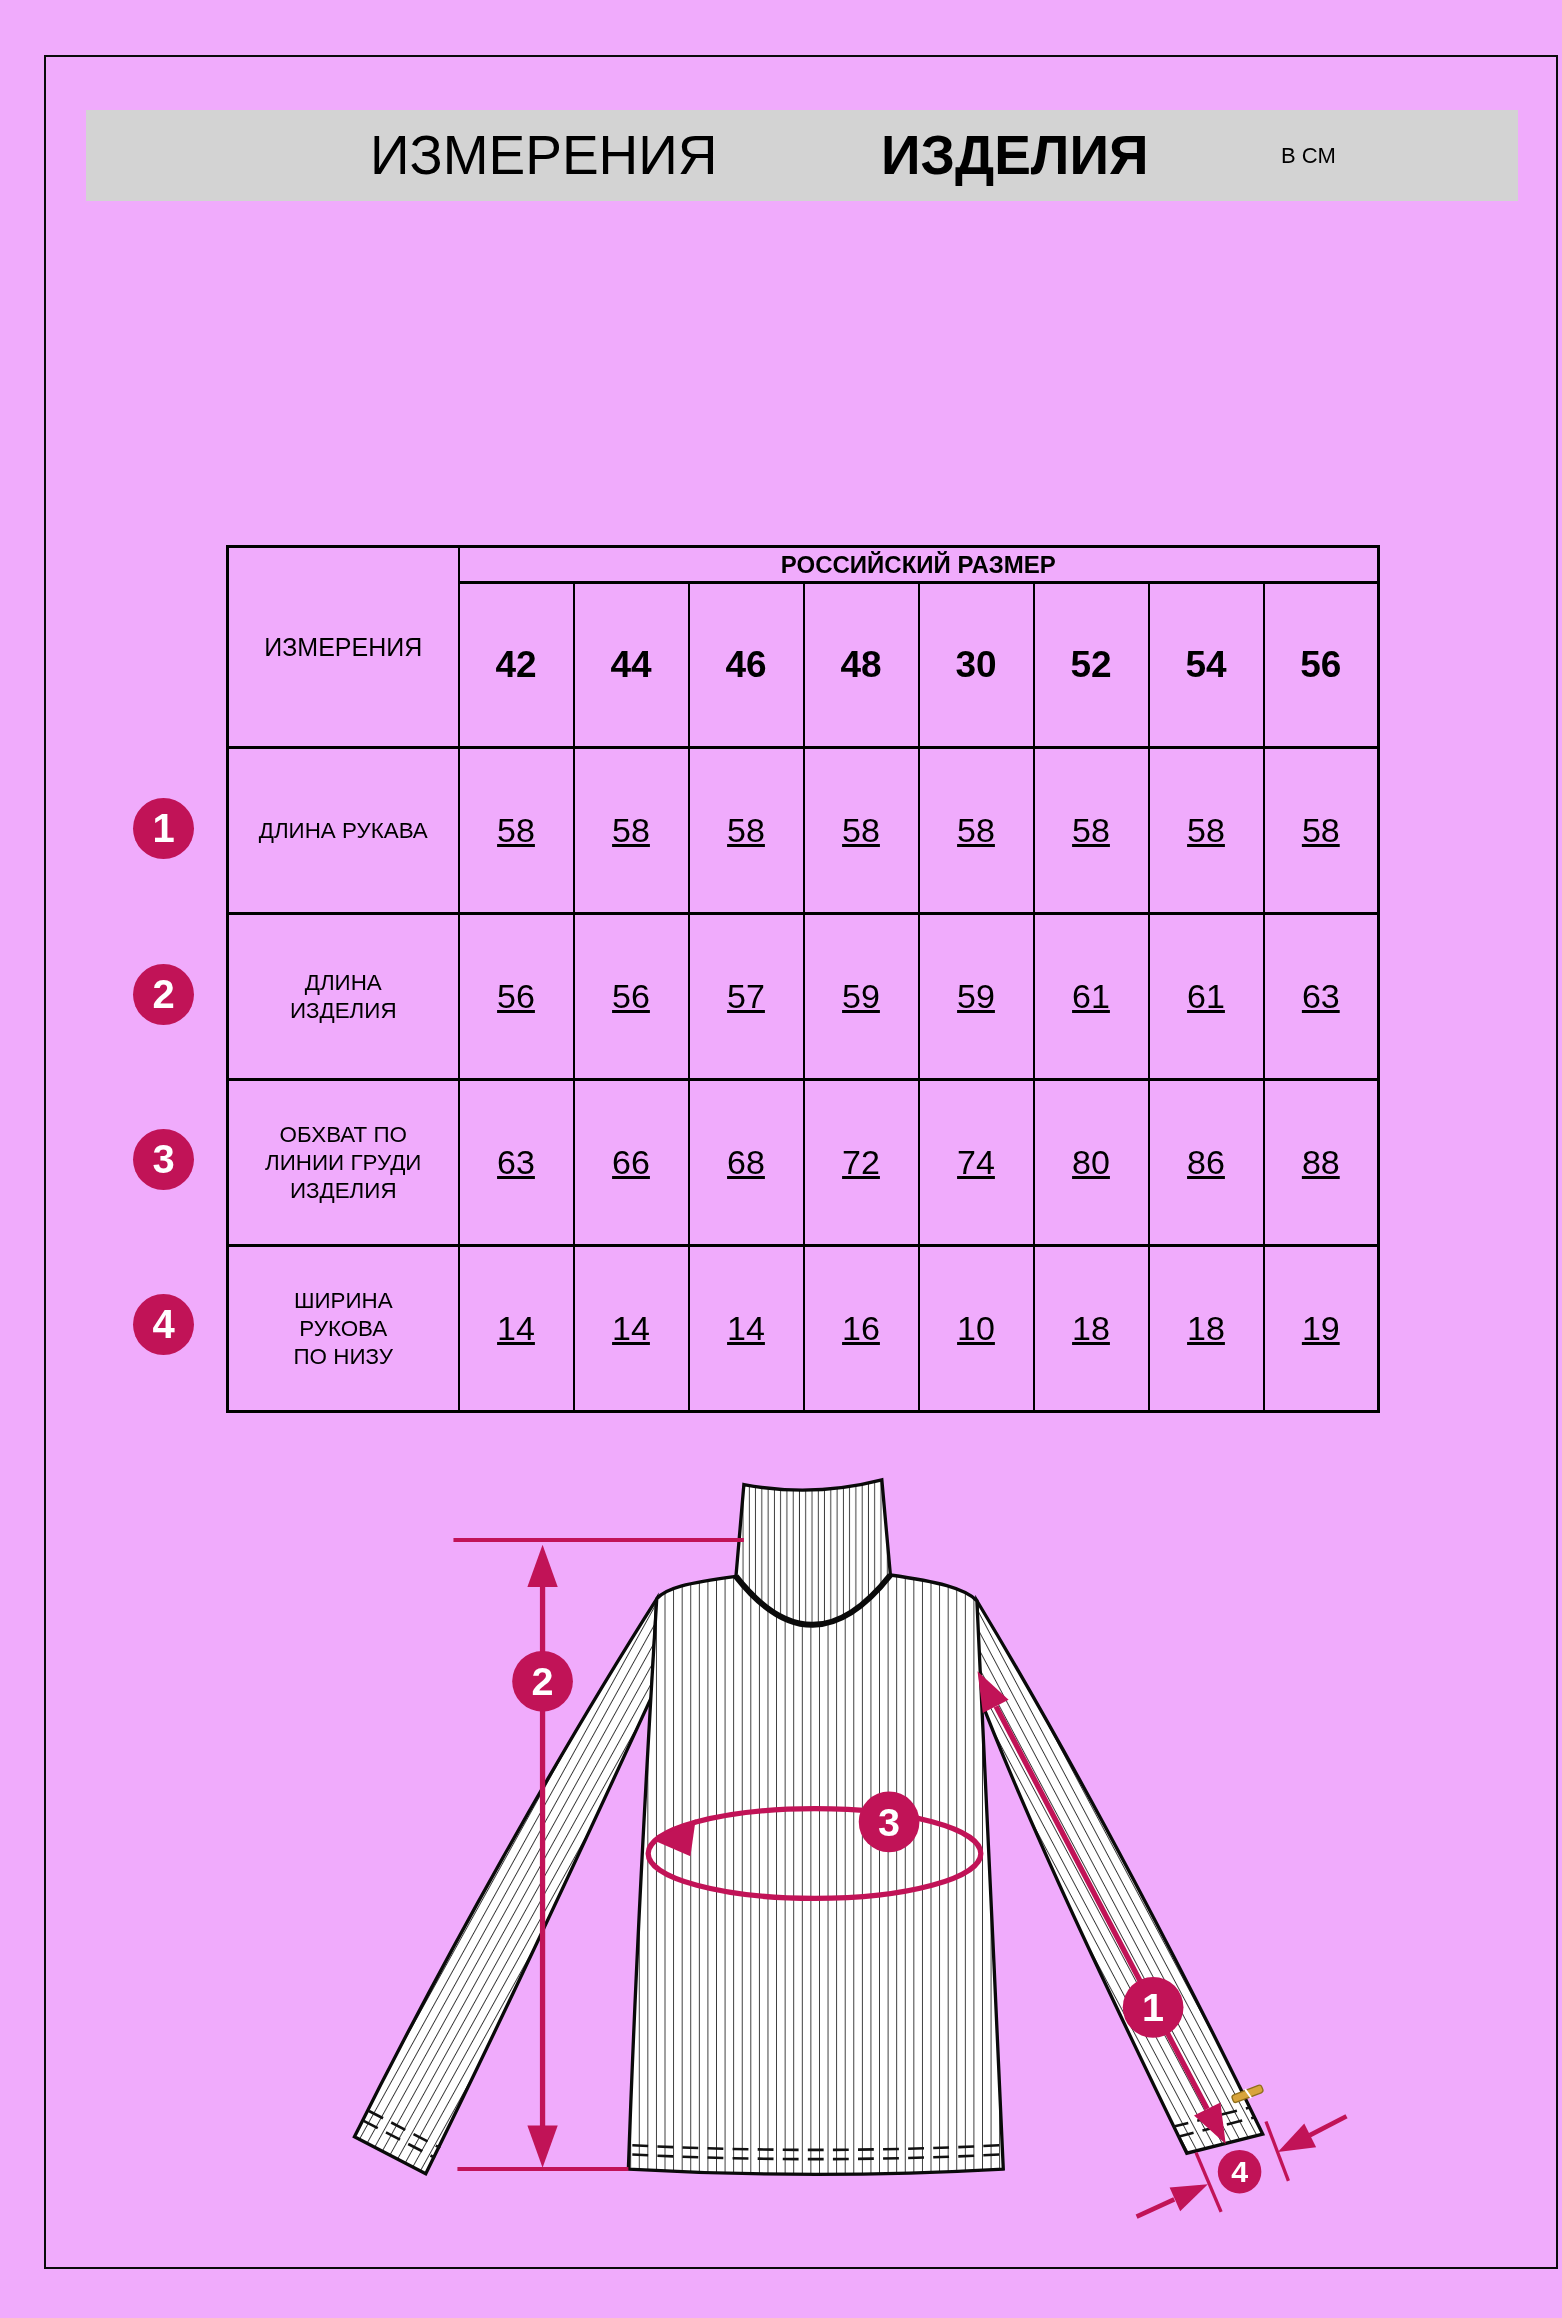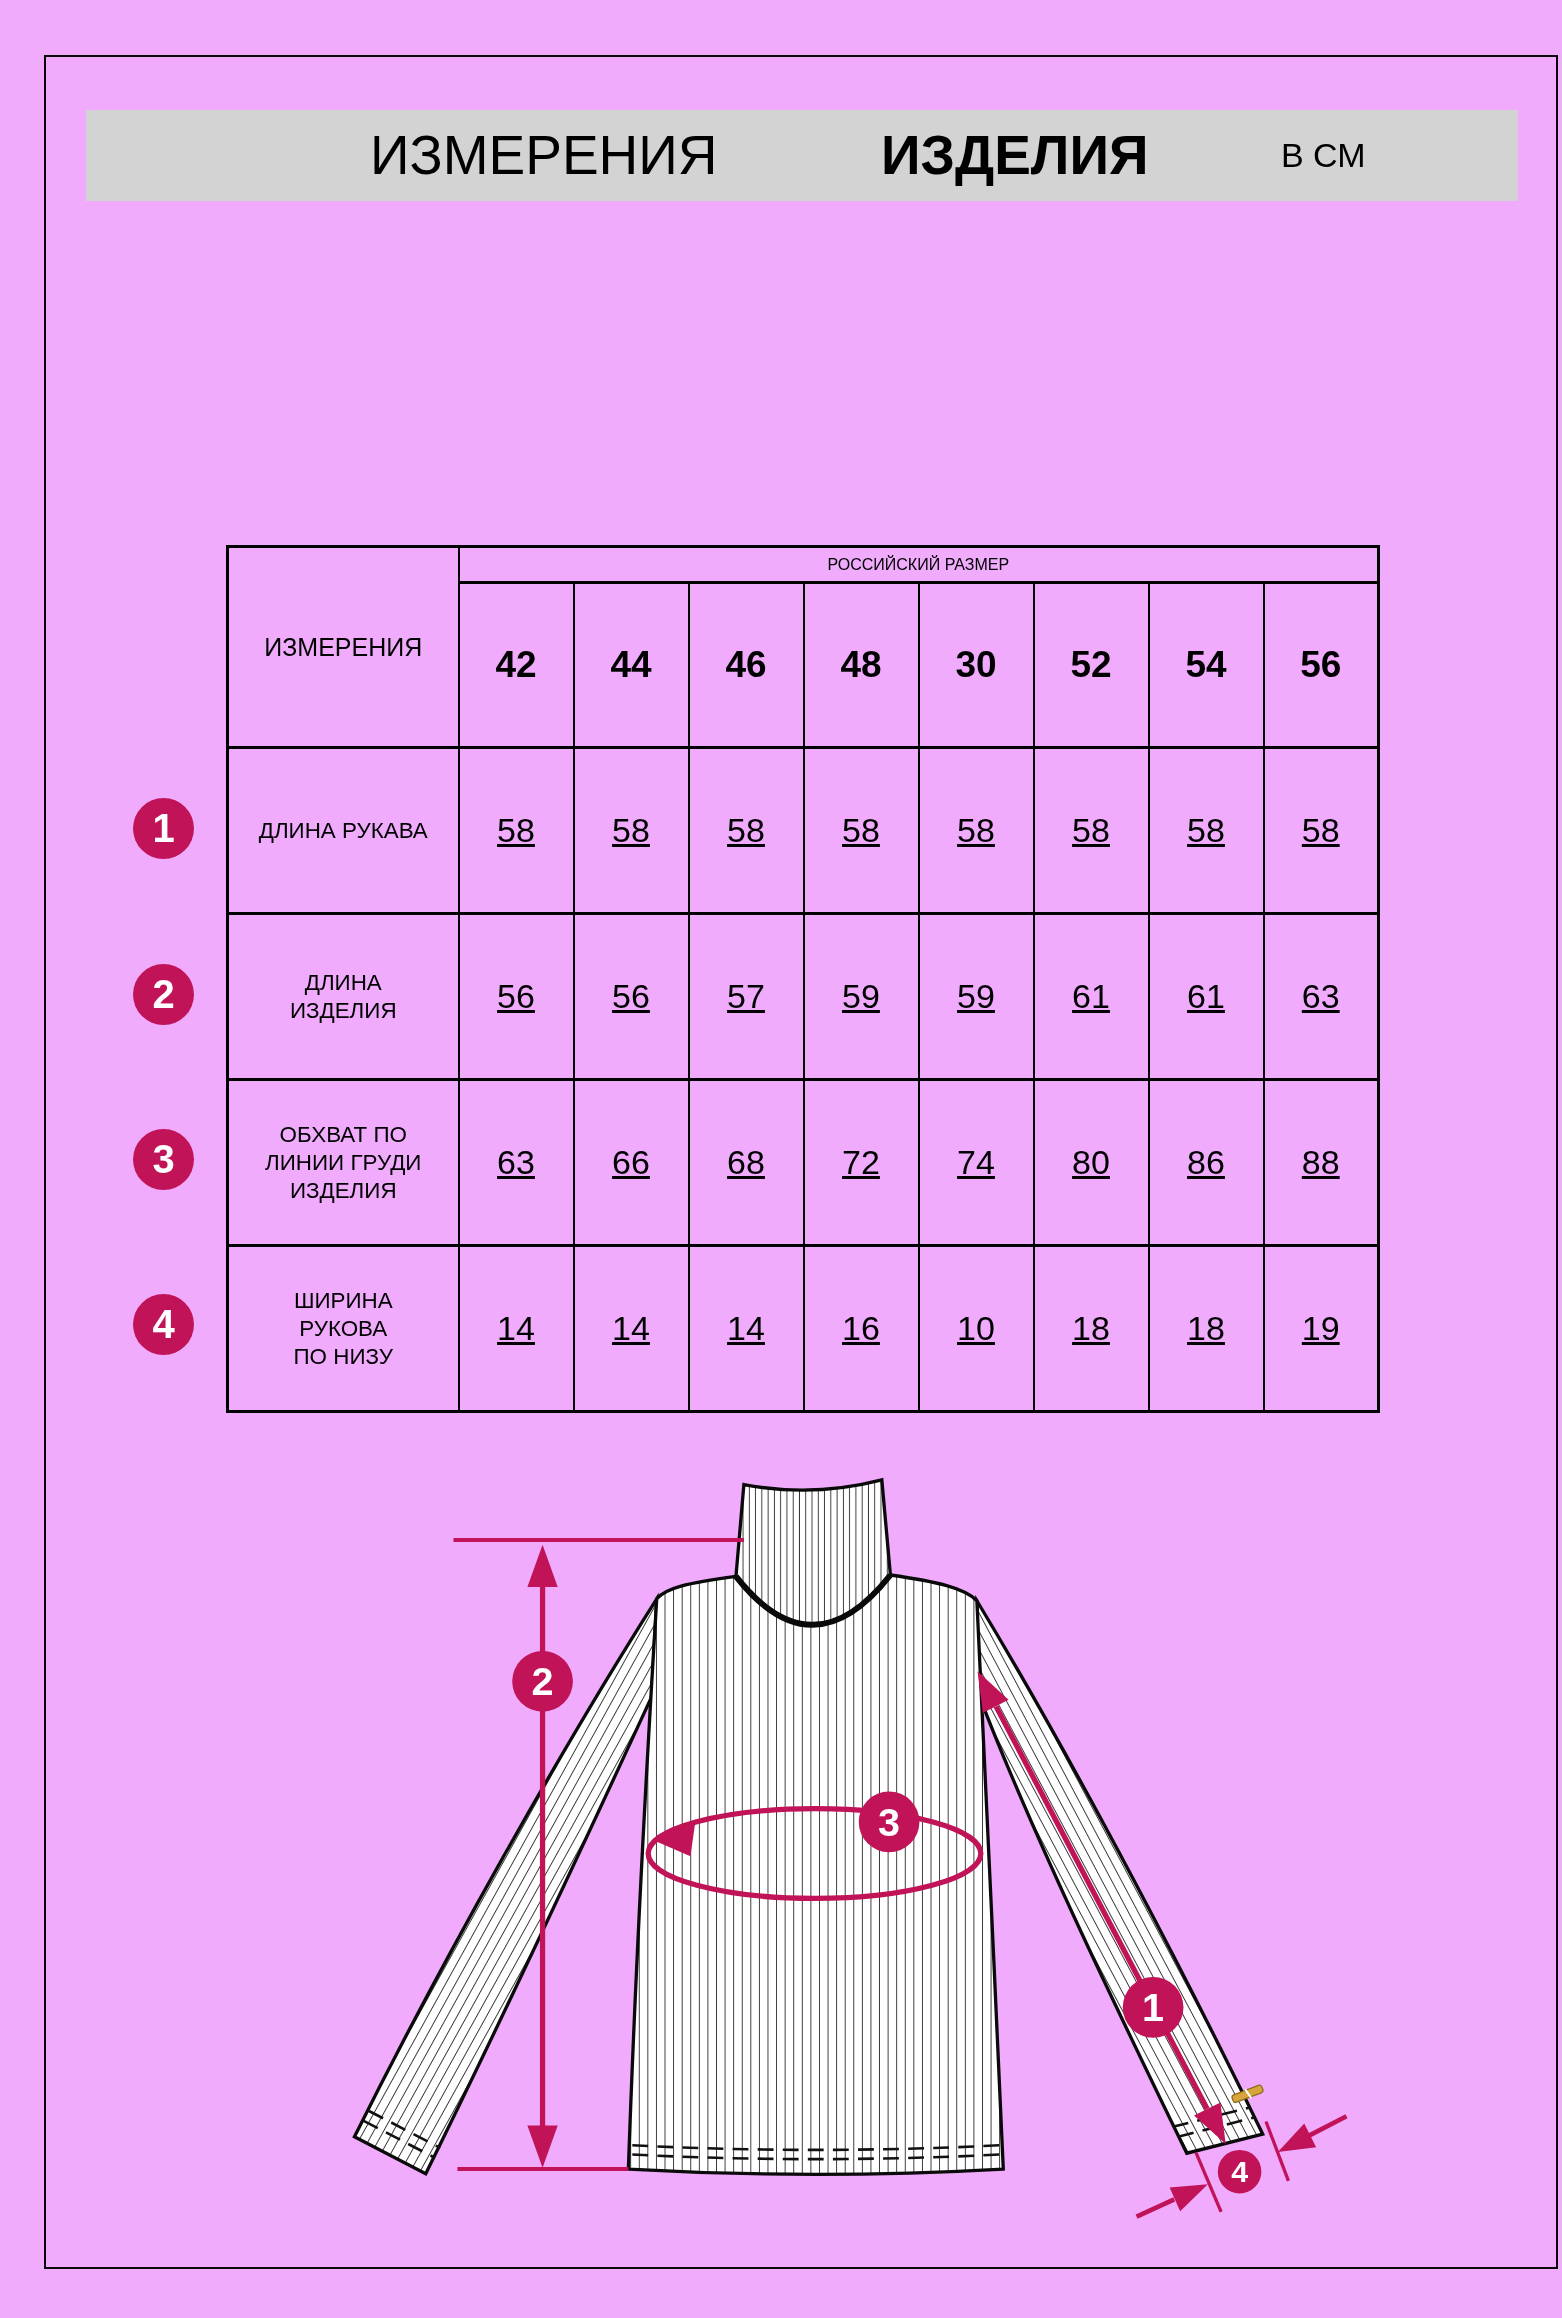--- a/index.html
+++ b/index.html
@@ -6,37 +6,37 @@
   #page{position:relative;width:1563px;height:2319px;background:#f0abfc;
         font-family:"Liberation Sans",sans-serif;color:#000;overflow:hidden;}
   #frame{position:absolute;left:44px;top:55px;width:1510px;height:2210px;
          border:2.6px solid #0a0a0a;}
   
   #header-bar{position:absolute;left:86px;top:110px;width:1432px;height:91px;
               background:#d3d3d3;}
   #header-bar span{position:absolute;top:0;height:91px;line-height:91px;white-space:nowrap;}
   #title-regular{left:284px;font-size:55px;font-weight:400;}
   #title-bold{left:795px;font-size:55px;font-weight:700;}
-  #title-units{left:1195px;font-size:34px;font-weight:400;}
+  #title-units{left:1195px;font-size:22px;font-weight:400;}
   
   #product-code{position:absolute;left:44px;top:246px;width:1515px;text-align:center;
                 font-size:36px;font-weight:400;}
   #fit-note{position:absolute;left:44px;top:298px;width:1515px;text-align:center;
             font-size:31px;line-height:38px;white-space:pre-line;}
   
   #size-table{position:absolute;left:226px;top:545px;width:1154px;
               border-collapse:collapse;table-layout:fixed;border:3.3px solid #000;}
   #size-table td{border:2px solid #000;border-top-width:3.3px;border-bottom-width:3.3px;
                  text-align:center;vertical-align:middle;padding:0;}
   .col-label{width:231px;}
   .col-size{width:115px;}
   .r-group{height:36px;}
   .r-sizes{height:165px;}
   .data-row{height:166px;}
-  .group-cell{font-size:16px;}
+  .group-cell{font-size:24px;font-weight:bold;}
   .meas-cell{font-size:25px;}
   .size-cell{font-size:37px;font-weight:700;}
   .label-cell{font-size:22.4px;line-height:28px;white-space:pre-line;}
   .value-cell{font-size:34px;text-decoration:underline;}
   
   .mbadge{position:absolute;left:133px;width:61px;height:61px;border-radius:50%;
           background:#C11357;color:#fff;font-size:40px;font-weight:700;
           text-align:center;line-height:61px;}
   .mb1{top:798px;} .mb2{top:964px;} .mb3{top:1129px;} .mb4{top:1294px;}
   #diagram-svg{position:absolute;left:0;top:0;pointer-events:none;}

